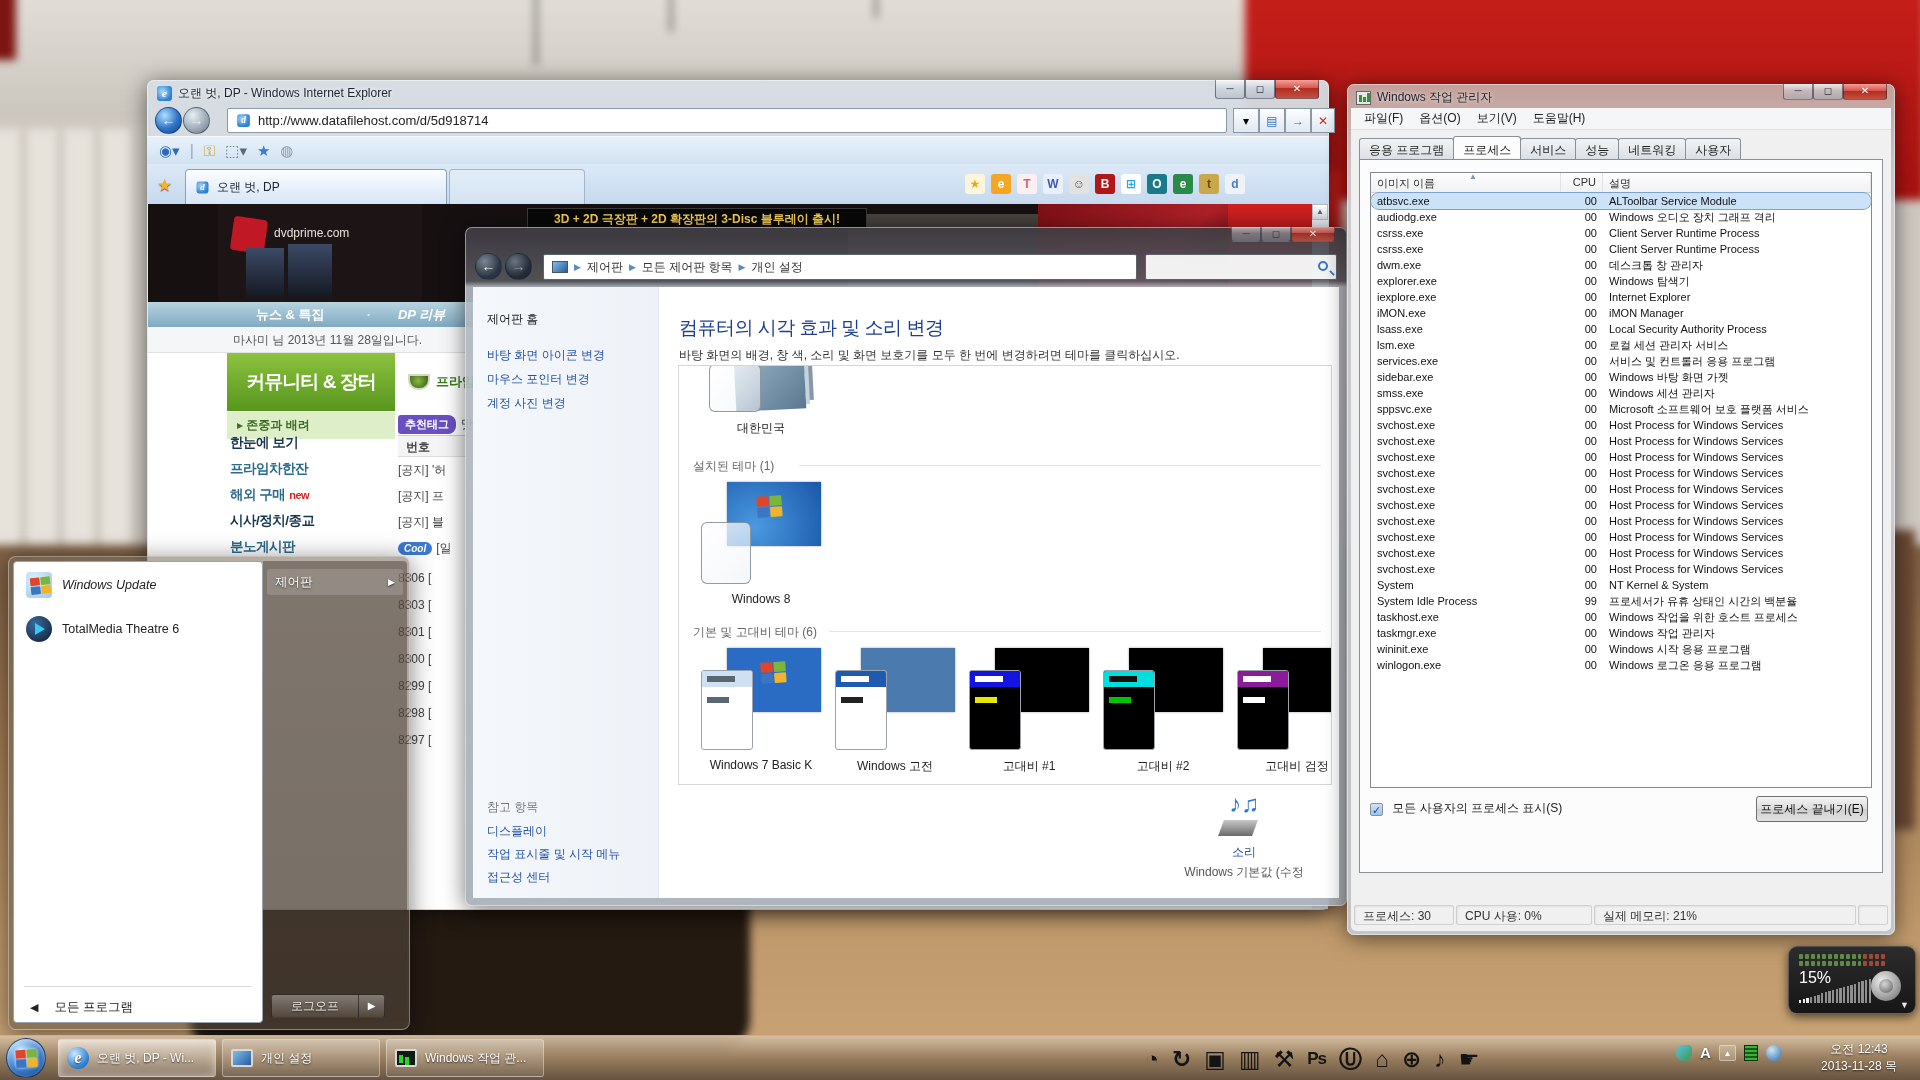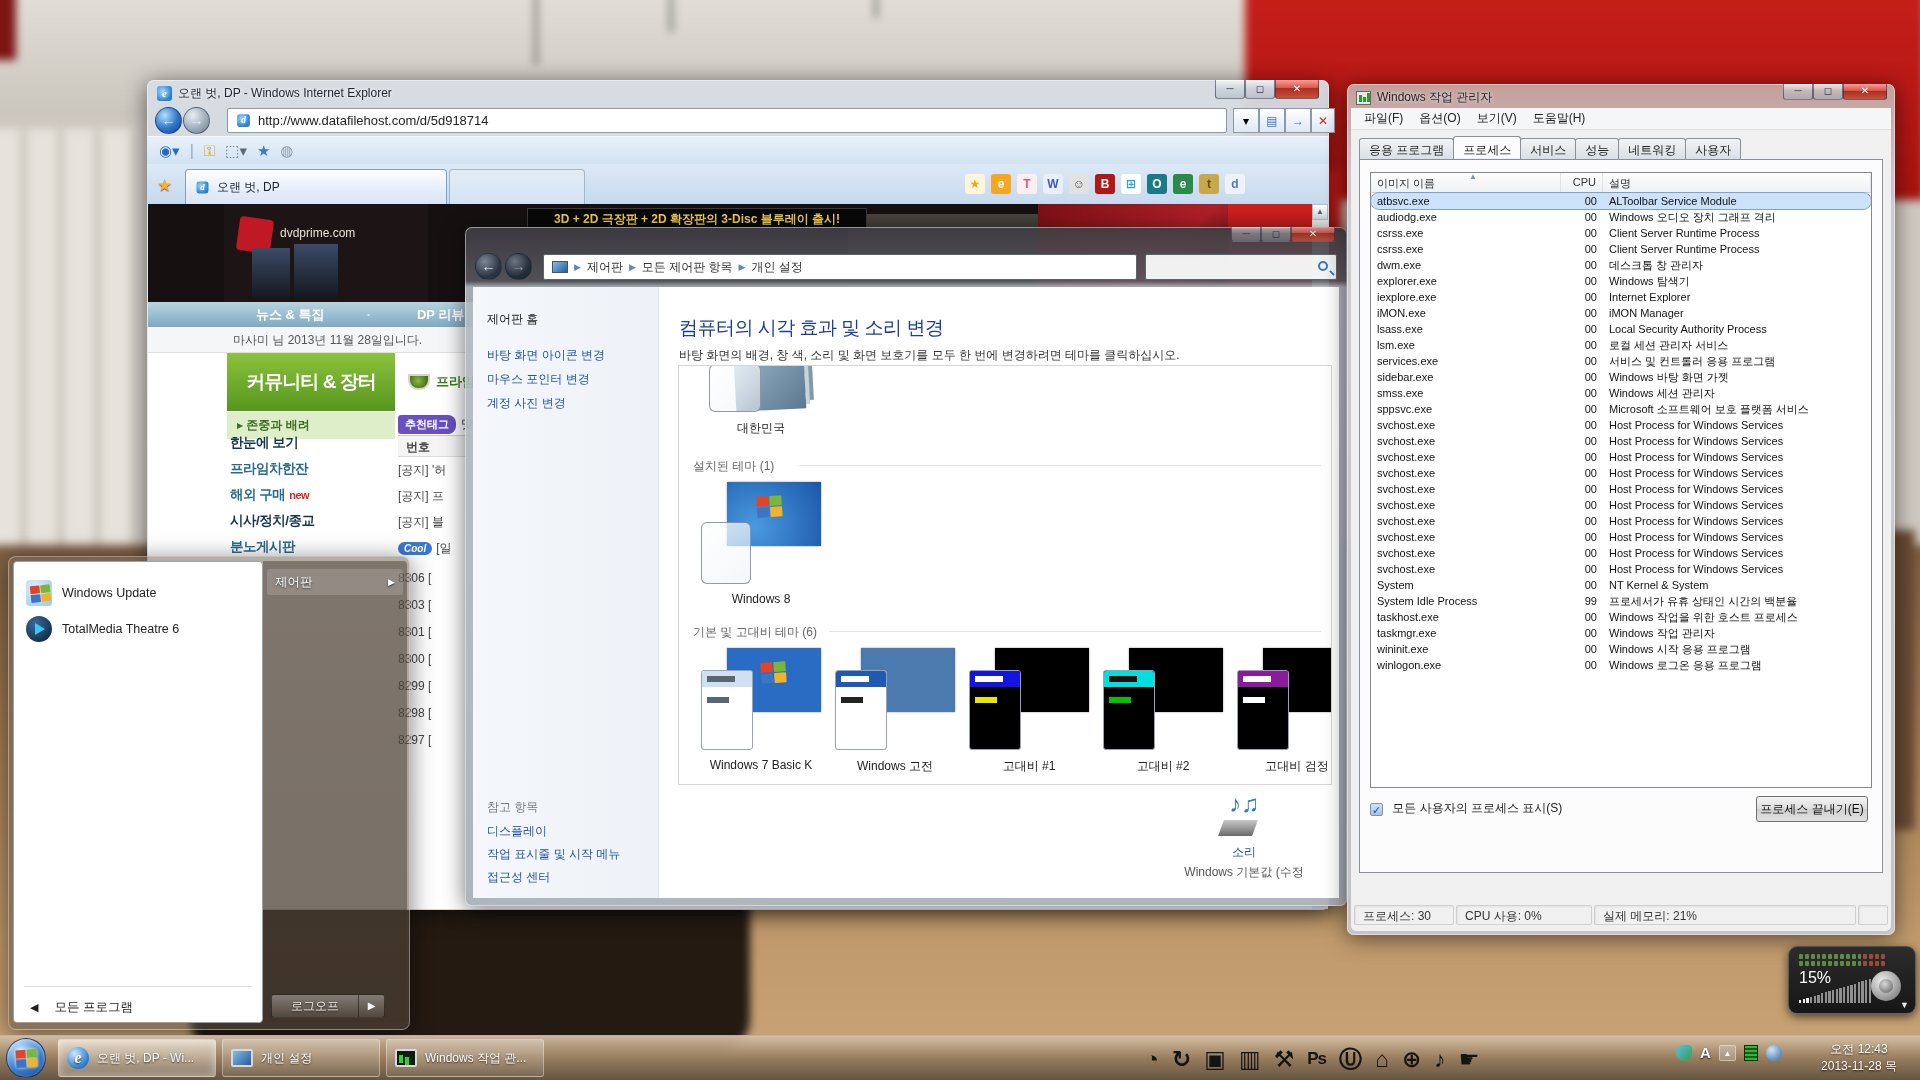--- a/index.html
+++ b/index.html
@@ -80,21 +80,21 @@
     border-bottom:none; border-radius:4px 4px 0 0; }
   #fav-star { position:absolute; left:10px; top:11px; font-size:17px; color:#f0b428; text-shadow:0 1px 1px #946; }
   #fav-icons { position:absolute; left:818px; top:10px; display:flex; gap:6px; }
   .fav-ic { width:20px; height:20px; border-radius:3px; font-size:12px; font-weight:bold;
     text-align:center; line-height:20px; }
   #ie-content { position:absolute; left:1px; top:124px; width:1180px; height:705px;
     background:#fff; overflow:hidden; }
 
   
   #pg-banner { position:absolute; left:0; top:0; width:1164px; height:98px; background:#161011; overflow:hidden; }
-  #pg-logoblock { position:absolute; left:76px; top:0; width:204px; height:98px; background:#1d1416; }
+  #pg-logoblock { position:absolute; left:70px; top:0; width:204px; height:98px; background:#1d1416; }
   #pg-logo-red { position:absolute; left:14px; top:14px; width:34px; height:34px; background:#c01824;
     transform:rotate(8deg); border-radius:4px; }
   #pg-logo-text { position:absolute; left:56px; top:22px; color:#e8e2da; font-size:12px; }
   .pg-face { position:absolute; background:linear-gradient(180deg,#3c4a66,#141821); }
   #pg-adbar { position:absolute; left:379px; top:4px; width:340px; height:22px; background:#080808;
     border:1px solid #3a3a3a; color:#f7cf4e; font-size:12px; font-weight:bold;
     text-align:center; line-height:20px; white-space:nowrap; overflow:hidden; }
   .pg-scene-red { position:absolute; left:890px; top:0; width:200px; height:98px;
     background:linear-gradient(135deg,#7c1016,#b02028 60%,#4a0a0c); }
   .pg-scene-poster { position:absolute; left:1080px; top:0; width:84px; height:98px;
@@ -399,21 +399,21 @@
         <div id="pg-logo-red"></div>
         <div id="pg-logo-text">dvdprime.com</div>
         <div class="pg-face" style="left:28px;top:44px;width:38px;height:50px;"></div>
         <div class="pg-face" style="left:70px;top:40px;width:44px;height:54px;"></div>
       </div>
       <div id="pg-adbar">3D + 2D 극장판 + 2D 확장판의 3-Disc 블루레이 출시!</div>
     </div>
     <div id="pg-nav">
       <span style="margin-left:108px;">뉴스 &amp; 특집</span>
       <span style="margin-left:42px;opacity:.7;">·</span>
-      <span style="margin-left:46px;">DP 리뷰</span>
+      <span style="margin-left:27px;font-style:italic;">DP 리뷰</span>
       <span style="margin-left:42px;opacity:.7;">·</span>
     </div>
     <div id="pg-greet">마사미 님 2013년 11월 28일입니다.</div>
     <div id="pg-green">커뮤니티 &amp; 장터</div>
     <div id="pg-prime">
       <span class="tea-cup" style="margin-left:10px;"></span>
       <span>프라임</span>
     </div>
     <div id="pg-respect">▸ <span>존중과 배려</span></div>
     <div id="pg-tagrow">
@@ -791,21 +791,21 @@
       <div class="tm-stat" style="width:100px;">프로세스: 30</div>
       <div class="tm-stat" style="width:136px;">CPU 사용: 0%</div>
       <div class="tm-stat" style="width:262px;">실제 메모리: 21%</div>
       <div class="tm-stat" style="flex:1;"></div>
     </div>
   </div>
 </div>
 
 <div id="start-menu">
   <div id="sm-left">
-    <div class="sm-item" style="top:14px;">
+    <div class="sm-item" style="top:6px;font-style:italic;">
       <span class="wu-icon">
           <span class="flag">
             <i></i>
             <i></i>
             <i></i>
             <i></i>
           </span>
         </span>
       <span>Windows Update</span>
     </div>

